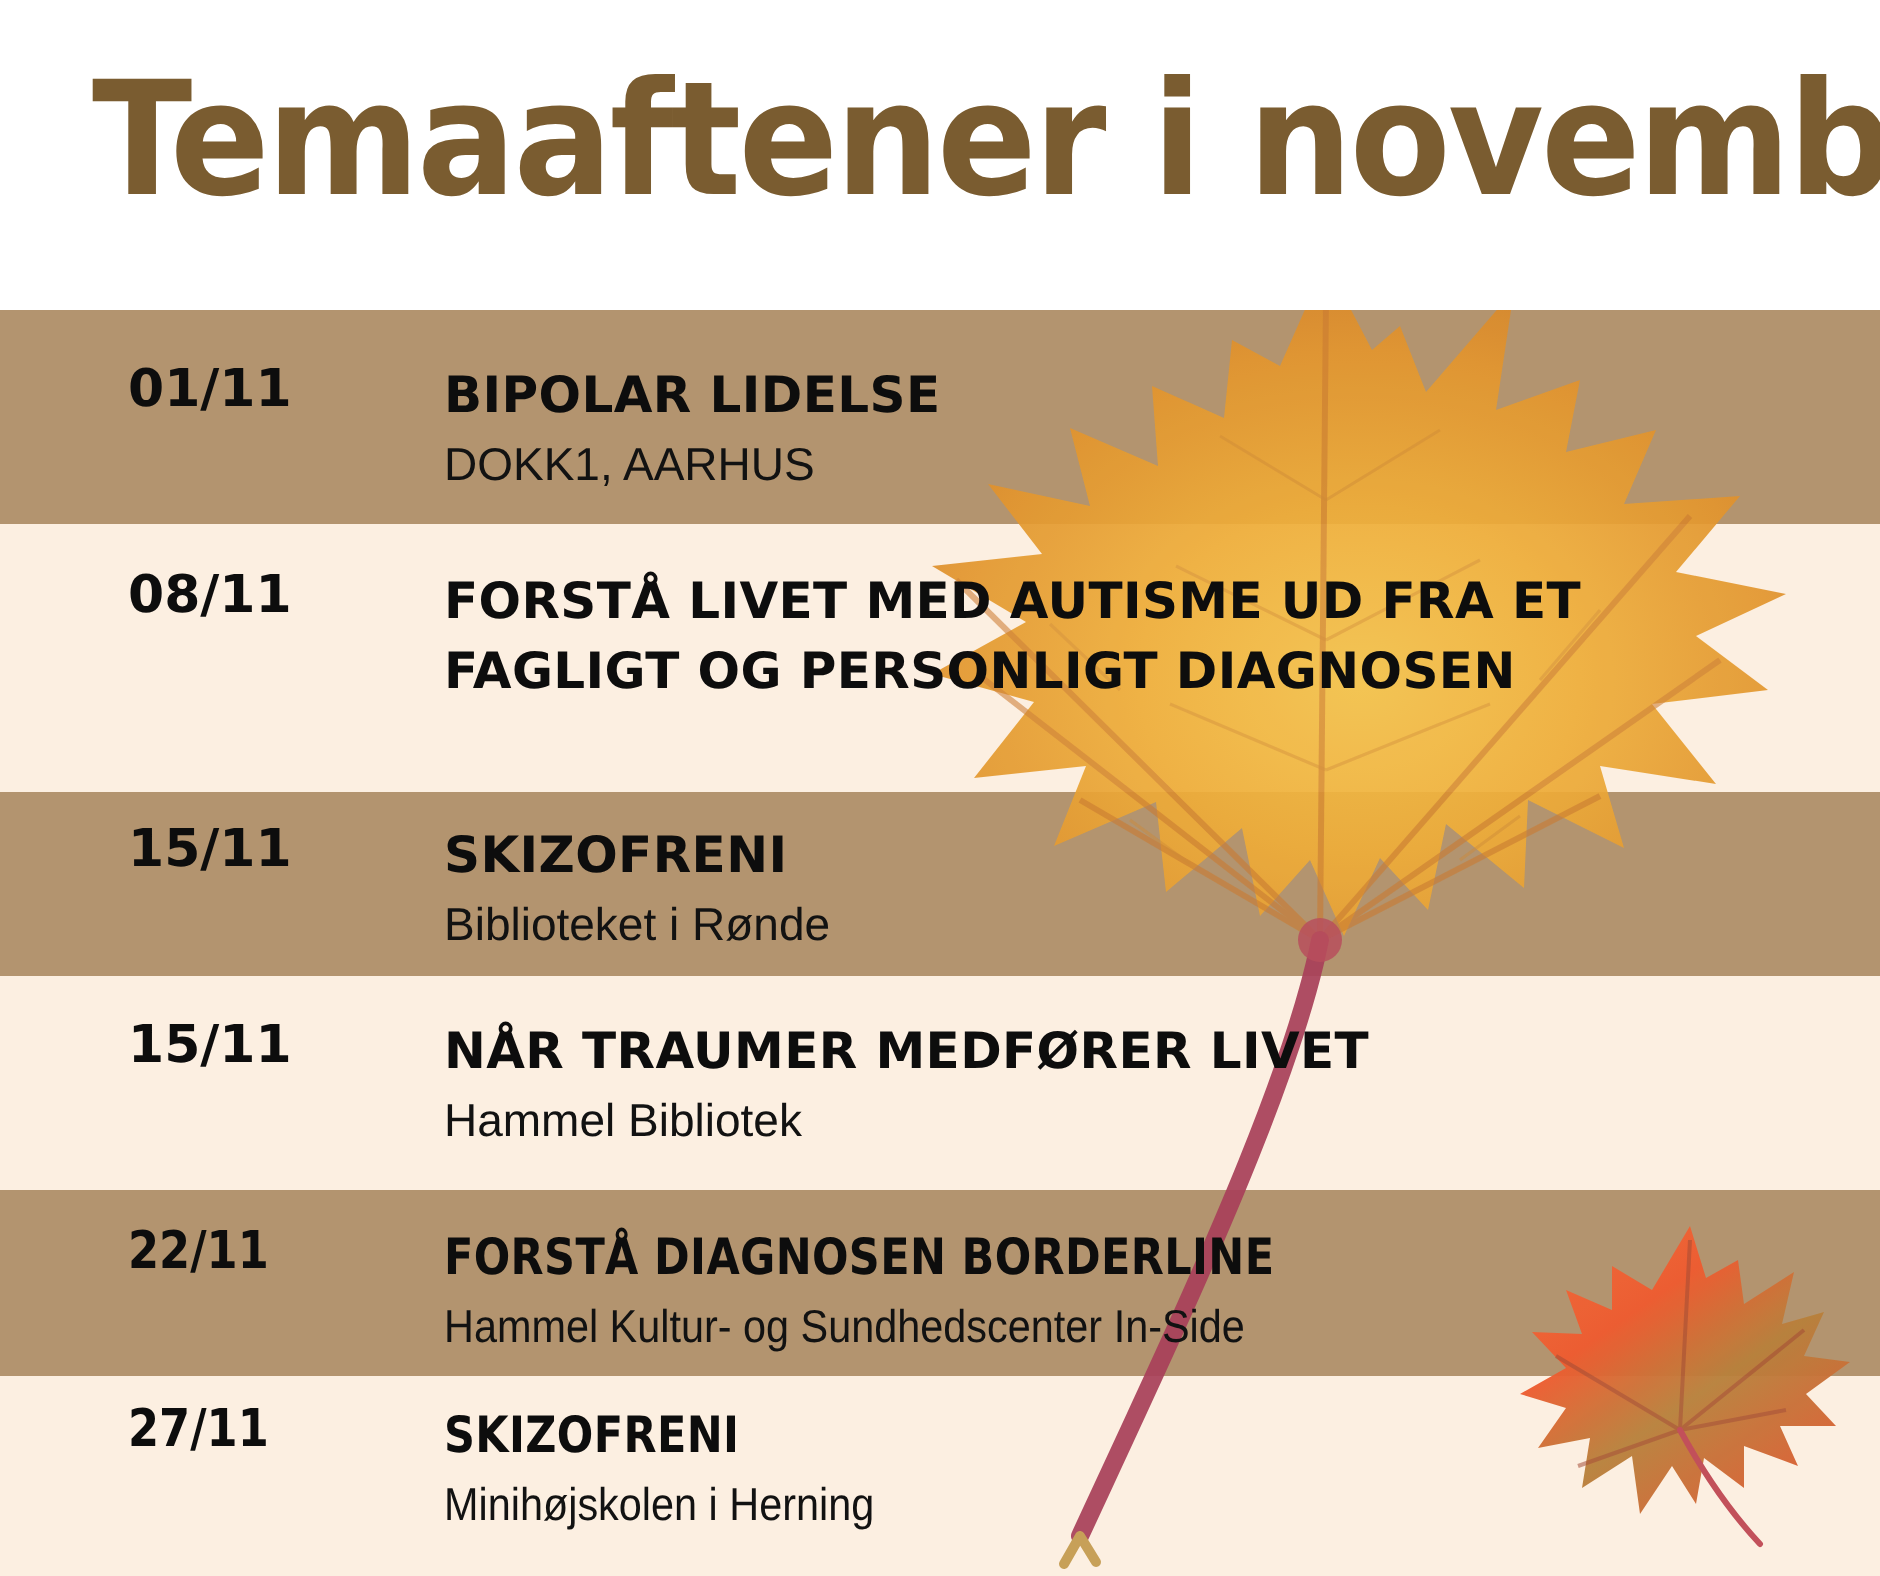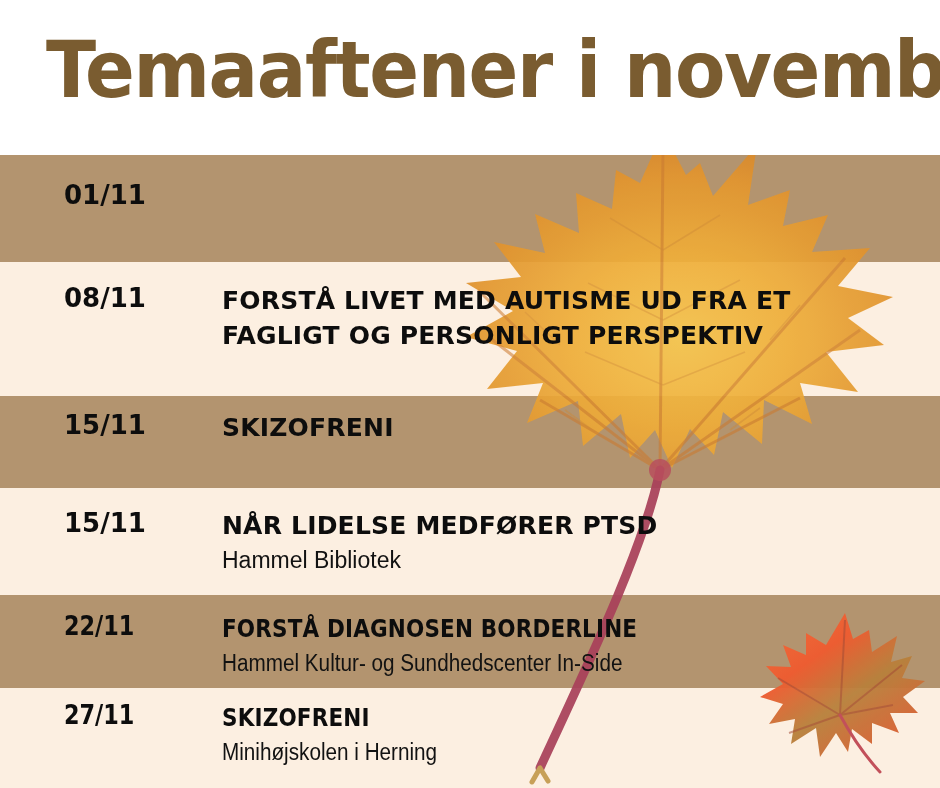--- a/index.html
+++ b/index.html
@@ -215,42 +215,45 @@
 
   <div class="header">
     <div class="poster-title">Temaaftener i november</div>
   </div>
 
   <div class="text-layer">
 
     <div class="entry" style="top:180px;">
       <div class="date">01/11</div>
       <div class="info">
+        <div class="ev-title">BIPOLAR LIDELSE</div>
+        <div class="ev-venue">DOKK1, AARHUS</div>
       </div>
     </div>
 
     <div class="entry" style="top:283px;">
       <div class="date">08/11</div>
       <div class="info">
         <div class="ev-title">FORSTÅ LIVET MED AUTISME UD FRA ET
-FAGLIGT OG PERSONLIGT PERSPEKTIV</div>
+FAGLIGT OG PERSONLIGT DIAGNOSEN</div>
       </div>
     </div>
 
     <div class="entry" style="top:410px;">
       <div class="date">15/11</div>
       <div class="info">
         <div class="ev-title">SKIZOFRENI</div>
+        <div class="ev-venue">Biblioteket i Rønde</div>
       </div>
     </div>
 
     <div class="entry" style="top:508px;">
       <div class="date">15/11</div>
       <div class="info">
-        <div class="ev-title">NÅR LIDELSE MEDFØRER PTSD</div>
+        <div class="ev-title">NÅR TRAUMER MEDFØRER LIVET</div>
         <div class="ev-venue">Hammel Bibliotek</div>
       </div>
     </div>
 
     <div class="entry narrow" style="top:611px;">
       <div class="date">22/11</div>
       <div class="info">
         <div class="ev-title">FORSTÅ DIAGNOSEN BORDERLINE</div>
         <div class="ev-venue">Hammel Kultur- og Sundhedscenter In-Side</div>
       </div>

